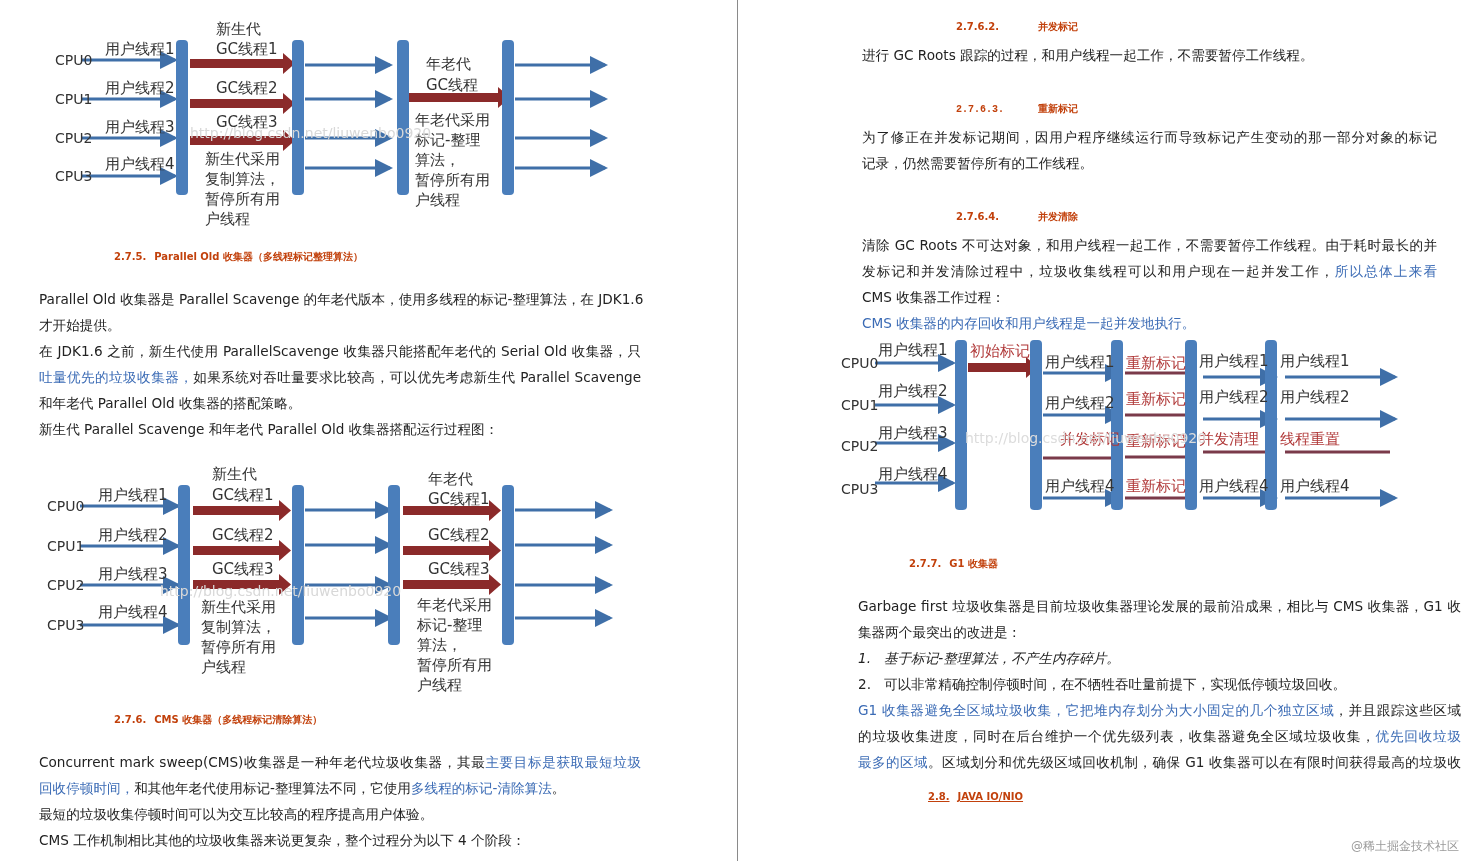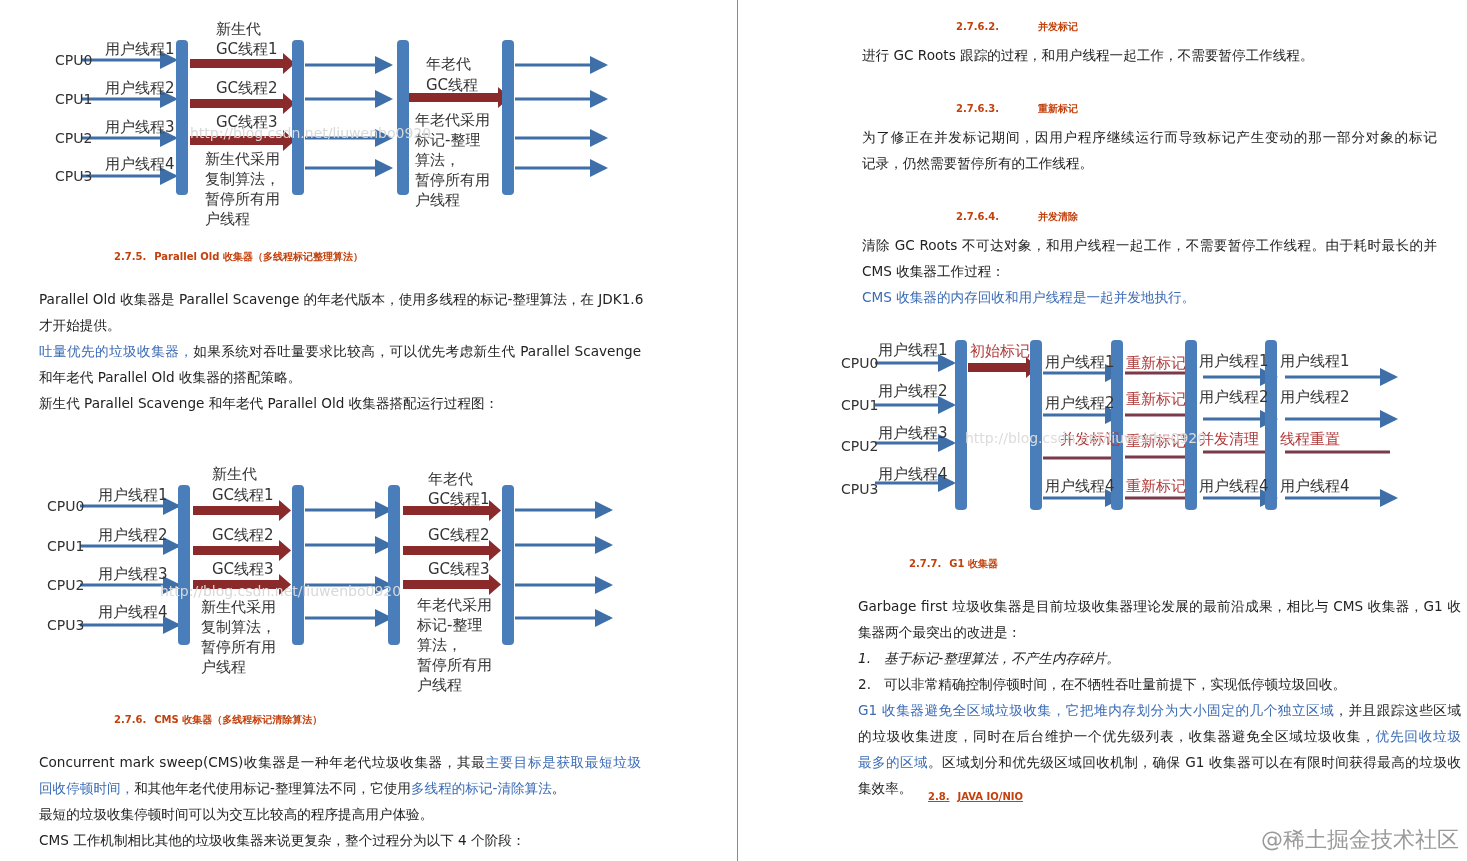--- a/index.html
+++ b/index.html
@@ -12,21 +12,21 @@
   .abs { position: absolute; }
   .heading { font-weight: bold; font-size: 10px; color: #c2410c; white-space: nowrap; }
   .heading .num { margin-right: 8px; }
   .heading.sub .num { display: inline-block; width: 74px; }
   .para { font-size: 13.6px; line-height: 26px; color: #222; }
   .para .hl { color: #3b6bb5; }
   .line { white-space: nowrap; }
   .justify { text-align: justify; text-align-last: justify; }
   .diagram { position: absolute; }
   .diagram svg text { font-family: "DejaVu Sans", "Liberation Sans", sans-serif; }
-  .watermark-site { position: absolute; right: 8px; bottom: 6px; font-size: 22px; color: #9a9a9a; }
+  .watermark-site { position: absolute; right: 8px; bottom: 6px; font-size: 12px; color: #9a9a9a; }
 </style>
 </head>
 <body>
 
 <div class="page-divider"></div>
 
 <div class="diagram" style="left:40px; top:10px; width:600px; height:230px;">
   <svg width="600" height="230" viewBox="0 0 600 230">
     <defs>
       <marker id="ab1" markerWidth="6" markerHeight="6" refX="5" refY="3" orient="auto">
@@ -95,20 +95,21 @@
   </svg>
 </div>
 
 <div class="abs heading" style="left:114px; top:250px;">
   <span class="num">2.7.5.</span><span>Parallel Old 收集器（多线程标记整理算法）</span>
 </div>
 
 <div class="abs para" style="left:39px; top:286px; width:602px;">
   <div class="line justify">Parallel Old 收集器是 Parallel Scavenge 的年老代版本，使用多线程的标记-整理算法，在 JDK1.6</div>
   <div class="line">才开始提供。</div>
+  <div class="line justify">在 JDK1.6 之前，新生代使用 ParallelScavenge 收集器只能搭配年老代的 Serial Old 收集器，只</div>
   <div class="line justify"><span class="hl">吐量优先的垃圾收集器，</span><span>如果系统对吞吐量要求比较高，可以优先考虑新生代 Parallel Scavenge</span></div>
   <div class="line">和年老代 Parallel Old 收集器的搭配策略。</div>
   <div class="line">新生代 Parallel Scavenge 和年老代 Parallel Old 收集器搭配运行过程图：</div>
 </div>
 
 <div class="diagram" style="left:30px; top:460px; width:600px; height:240px;">
   <svg width="600" height="240" viewBox="0 0 600 240">
     <defs>
       <marker id="ab2" markerWidth="6" markerHeight="6" refX="5" refY="3" orient="auto">
           <path d="M0,0 L6,3 L0,6 z" fill="#3f6fa8"></path>
@@ -190,33 +191,34 @@
   <div class="line">CMS 工作机制相比其他的垃圾收集器来说更复杂，整个过程分为以下 4 个阶段：</div>
 </div>
 
 <div class="abs heading sub" style="left:956px; top:20px;">
   <span class="num">2.7.6.2.</span><span>并发标记</span>
 </div>
 <div class="abs para" style="left:862px; top:42px; width:575px;">
   <div class="line">进行 GC Roots 跟踪的过程，和用户线程一起工作，不需要暂停工作线程。</div>
 </div>
 
-<div class="abs heading sub" style="left:956px; top:102px;">
+<div class="abs heading sub" style="left:956px; top:102px;font-family:Liberation Mono, monospace;">
   <span class="num">2.7.6.3.</span><span>重新标记</span>
 </div>
 <div class="abs para" style="left:862px; top:124px; width:575px;">
   <div class="line justify">为了修正在并发标记期间，因用户程序继续运行而导致标记产生变动的那一部分对象的标记</div>
   <div class="line">记录，仍然需要暂停所有的工作线程。</div>
 </div>
 
 <div class="abs heading sub" style="left:956px; top:210px;">
   <span class="num">2.7.6.4.</span><span>并发清除</span>
 </div>
 <div class="abs para" style="left:862px; top:232px; width:575px;">
   <div class="line justify">清除 GC Roots 不可达对象，和用户线程一起工作，不需要暂停工作线程。由于耗时最长的并</div>
+  <div class="line justify"><span>发标记和并发清除过程中，垃圾收集线程可以和用户现在一起并发工作，</span><span class="hl">所以总体上来看</span></div>
   <div class="line">CMS 收集器工作过程：</div>
   <div class="line hl">CMS 收集器的内存回收和用户线程是一起并发地执行。</div>
 </div>
 
 <div class="diagram" style="left:835px; top:335px; width:570px; height:185px;">
   <svg width="570" height="185" viewBox="0 0 570 185">
     <defs>
       <marker id="ab3" markerWidth="6" markerHeight="6" refX="5" refY="3" orient="auto">
           <path d="M0,0 L6,3 L0,6 z" fill="#3f6fa8"></path>
         </marker>
@@ -293,20 +295,19 @@
 </div>
 
 <div class="abs para" style="left:858px; top:593px; width:603px;">
   <div class="line justify">Garbage first 垃圾收集器是目前垃圾收集器理论发展的最前沿成果，相比与 CMS 收集器，G1 收</div>
   <div class="line">集器两个最突出的改进是：</div>
   <div class="line" style="white-space:pre;font-style:italic;">1.   基于标记-整理算法，不产生内存碎片。</div>
   <div class="line" style="white-space:pre;">2.   可以非常精确控制停顿时间，在不牺牲吞吐量前提下，实现低停顿垃圾回收。</div>
   <div class="line justify"><span class="hl">G1 收集器避免全区域垃圾收集，它把堆内存划分为大小固定的几个独立区域</span><span>，并且跟踪这些区域</span></div>
   <div class="line justify"><span>的垃圾收集进度，同时在后台维护一个优先级列表，收集器避免全区域垃圾收集，</span><span class="hl">优先回收垃圾</span></div>
   <div class="line justify"><span class="hl">最多的区域</span><span>。区域划分和优先级区域回收机制，确保 G1 收集器可以在有限时间获得最高的垃圾收</span></div>
-  <div class="line">集效率。</div>
 </div>
 
 <div class="abs heading" style="left:928px; top:791px;text-decoration:underline;">
   <span class="num">2.8.</span><span>JAVA IO/NIO</span>
 </div>
 
 <div class="watermark-site">@稀土掘金技术社区</div>
 
 </body></html>

